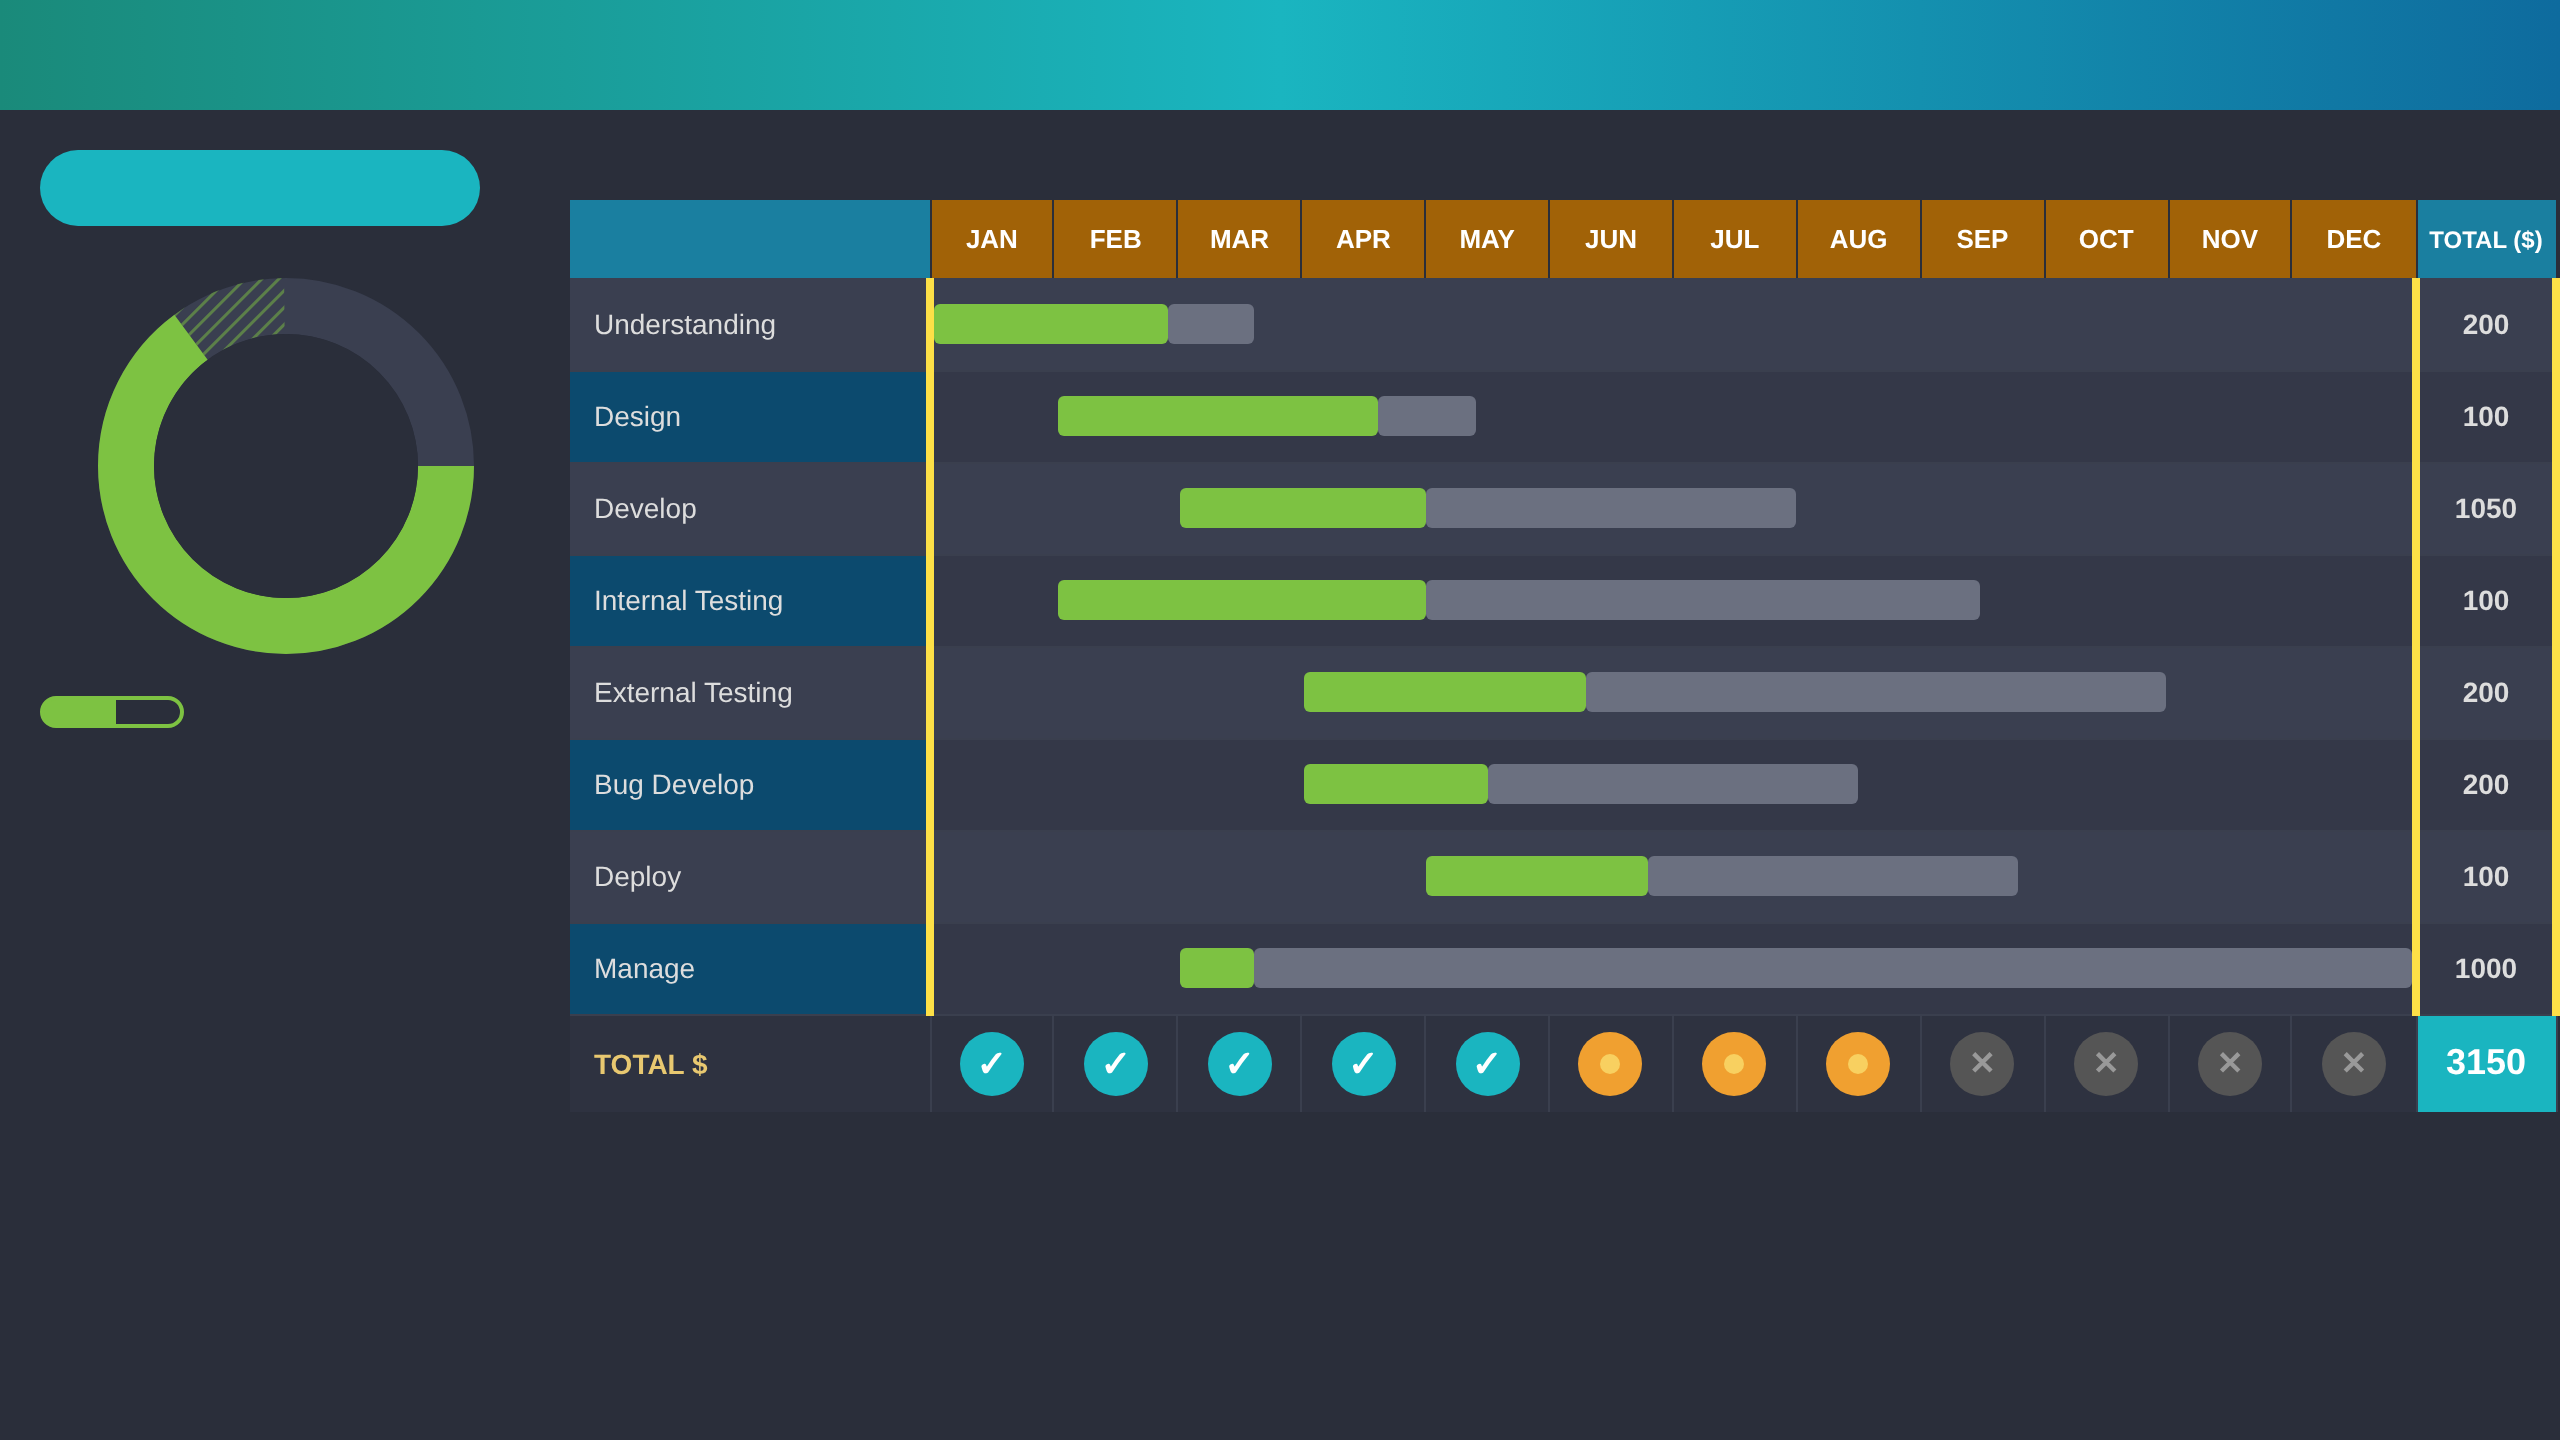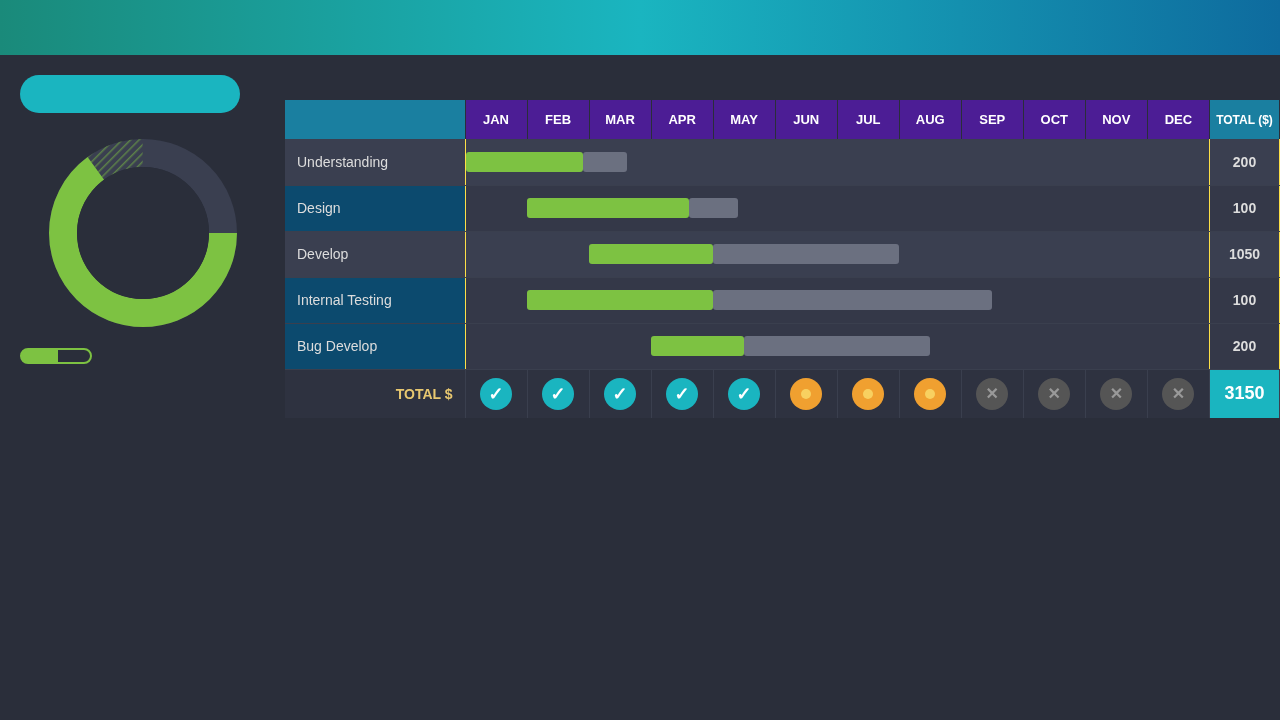--- a/index.html
+++ b/index.html
@@ -112,21 +112,21 @@
       bottom: 55px;
     }
 
     .gantt-table {
       width: 100%;
       border-collapse: collapse;
     }
 
     
     .header-row th {
-      background: #4c1d95;
+      background: #a16207;
       color: white;
       font-size: 13px;
       font-weight: bold;
       padding: 12px 0;
       text-align: center;
       border-right: 1px solid #2a2e3a;
     }
 
     .header-row th.year-cell {
       background: #1a7fa0;
@@ -137,21 +137,21 @@
       border-radius: 5px 0 0 0;
     }
 
     .header-row th.total-header {
       background: #1a7fa0;
       font-size: 12px;
     }
 
     
     .data-row td {
-      border-right: 1px solid #fde047;
+      border-right: 4px solid #fde047;
       border-bottom: 1px solid #3a3f4e;
       padding: 0;
       height: 46px;
     }
 
     .data-row td.task-label {
       background: #3a3f50;
       color: #ddd;
       font-size: 14px;
       padding: 0 12px;
@@ -198,21 +198,21 @@
       background: #6b7080;
       border-radius: 3px;
       position: absolute;
     }
 
     
     .total-row td {
       background: #2e3240;
       border-right: 1px solid #3a3f4e;
       padding: 8px 0;
-      text-align: right;
+      text-align: left;
     }
 
     .total-row td.total-label {
       background: #2e3240;
       color: #e8c870;
       font-size: 14px;
       font-weight: bold;
       padding: 0 12px;
     }
 
@@ -335,27 +335,51 @@
           <td class="total-cell">1050</td>
         </tr>
         <tr class="data-row alt">
           <td class="task-label">Internal Testing</td>
           <td colspan="12" class="month-cell" style="position: relative; padding: 0px;">
             <div class="bar-gray" style="left: 33.33%; width: 37.5%; top: 50%; transform: translateY(-50%); height: 20px; position: absolute;"></div>
             <div class="bar-green" style="left: 8.33%; width: 25%; top: 50%; transform: translateY(-50%); height: 20px; position: absolute;"></div>
           </td>
           <td class="total-cell">100</td>
         </tr>
+        <tr class="data-row">
+          <td class="task-label">External Testing</td>
+          <td colspan="12" class="month-cell" style="position: relative; padding: 0px;">
+            <div class="bar-gray" style="left: 44.17%; width: 39.17%; top: 50%; transform: translateY(-50%); height: 20px; position: absolute;"></div>
+            <div class="bar-green" style="left: 25%; width: 19.17%; top: 50%; transform: translateY(-50%); height: 20px; position: absolute;"></div>
+          </td>
+          <td class="total-cell">200</td>
+        </tr>
         <tr class="data-row alt">
           <td class="task-label">Bug Develop</td>
           <td colspan="12" class="month-cell" style="position: relative; padding: 0px;">
             <div class="bar-gray" style="left: 37.5%; width: 25%; top: 50%; transform: translateY(-50%); height: 20px; position: absolute;"></div>
             <div class="bar-green" style="left: 25%; width: 12.5%; top: 50%; transform: translateY(-50%); height: 20px; position: absolute;"></div>
           </td>
           <td class="total-cell">200</td>
+        </tr>
+        <tr class="data-row">
+          <td class="task-label">Deploy</td>
+          <td colspan="12" class="month-cell" style="position: relative; padding: 0px;">
+            <div class="bar-gray" style="left: 48.33%; width: 25%; top: 50%; transform: translateY(-50%); height: 20px; position: absolute;"></div>
+            <div class="bar-green" style="left: 33.33%; width: 15%; top: 50%; transform: translateY(-50%); height: 20px; position: absolute;"></div>
+          </td>
+          <td class="total-cell">100</td>
+        </tr>
+        <tr class="data-row alt">
+          <td class="task-label">Manage</td>
+          <td colspan="12" class="month-cell" style="position: relative; padding: 0px;">
+            <div class="bar-gray" style="left: 21.67%; width: 78.33%; top: 50%; transform: translateY(-50%); height: 20px; position: absolute;"></div>
+            <div class="bar-green" style="left: 16.67%; width: 5%; top: 50%; transform: translateY(-50%); height: 20px; position: absolute;"></div>
+          </td>
+          <td class="total-cell">1000</td>
         </tr>
         <tr class="total-row">
           <td class="total-label">TOTAL $</td>
           <td style="text-align: center; vertical-align: middle;"><div class="status-icon status-check" style="font-size: 18px; margin: 0px auto;">✓</div></td>
           <td style="text-align: center; vertical-align: middle;"><div class="status-icon status-check" style="font-size: 18px; margin: 0px auto;">✓</div></td>
           <td style="text-align: center; vertical-align: middle;"><div class="status-icon status-check" style="font-size: 18px; margin: 0px auto;">✓</div></td>
           <td style="text-align: center; vertical-align: middle;"><div class="status-icon status-check" style="font-size: 18px; margin: 0px auto;">✓</div></td>
           <td style="text-align: center; vertical-align: middle;"><div class="status-icon status-check" style="font-size: 18px; margin: 0px auto;">✓</div></td>
           <td style="text-align: center; vertical-align: middle;"><div class="status-icon status-pending-dot" style="margin: 0px auto;">
               <span style="width:10px;height:10px;background:#f8d060;border-radius:50%;display:inline-block;"></span>

